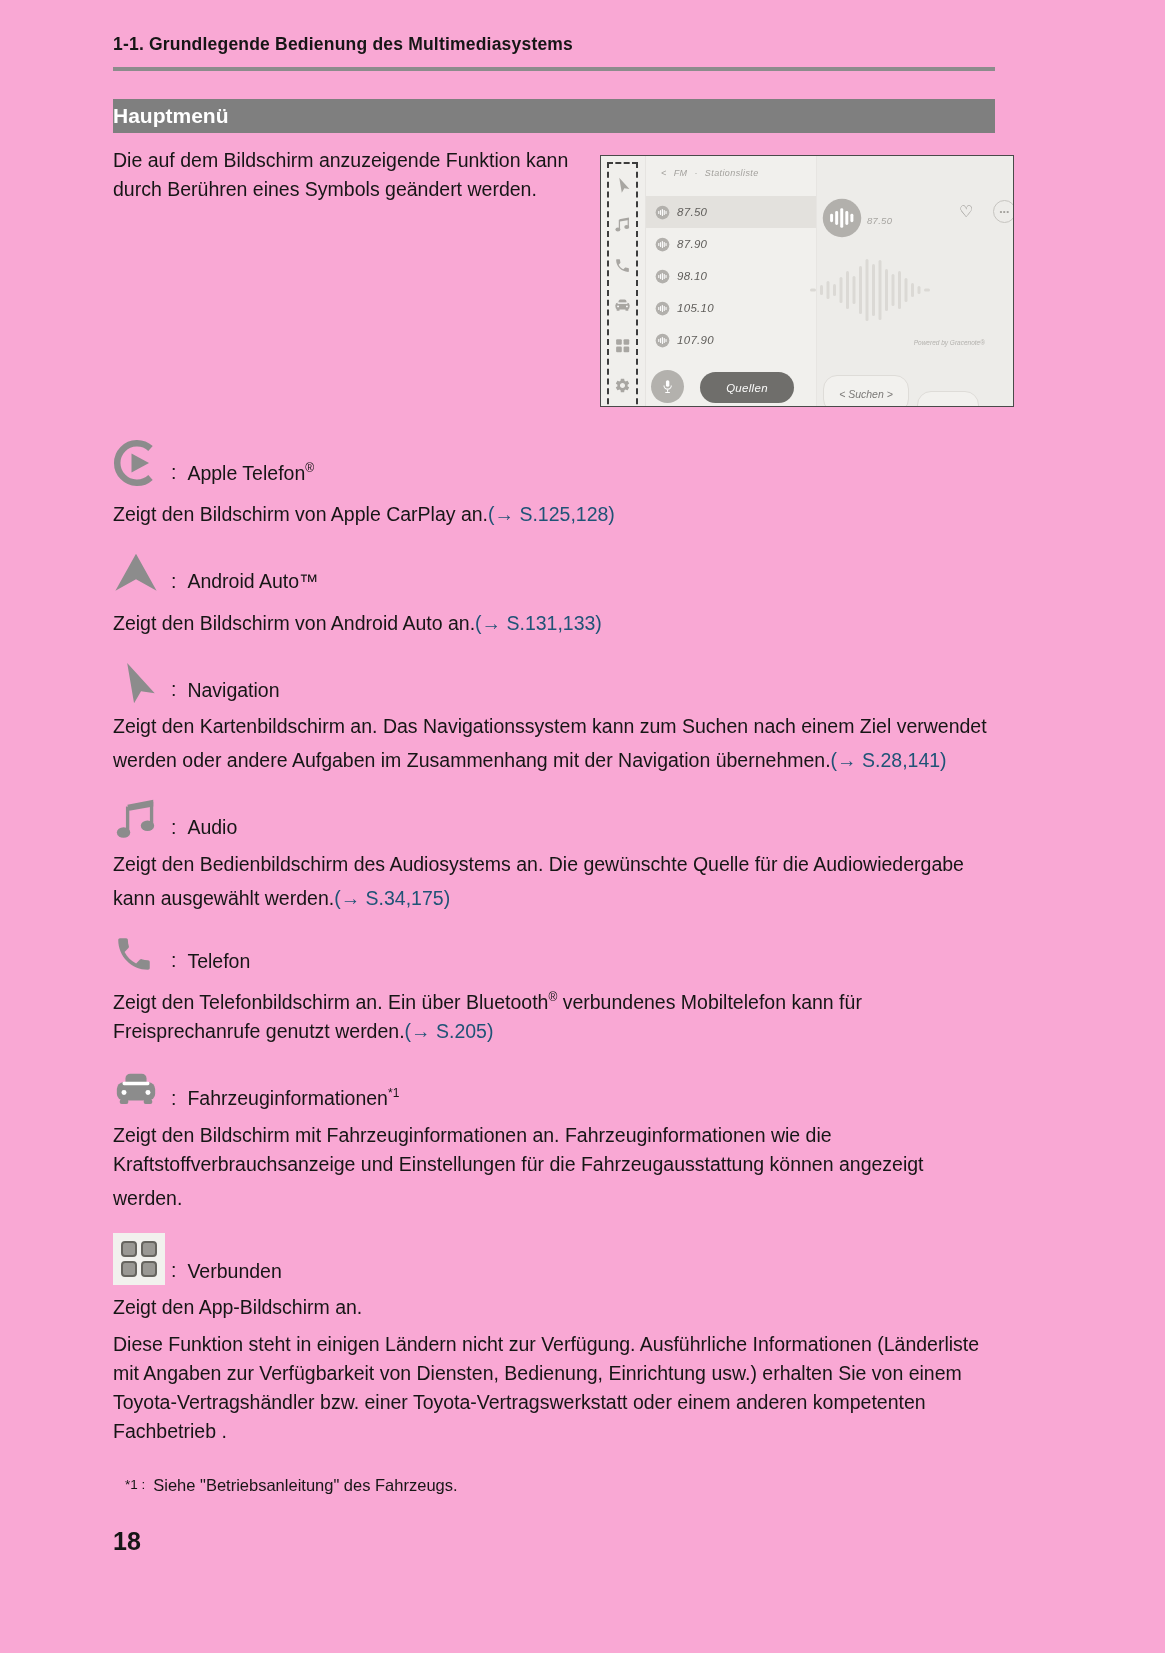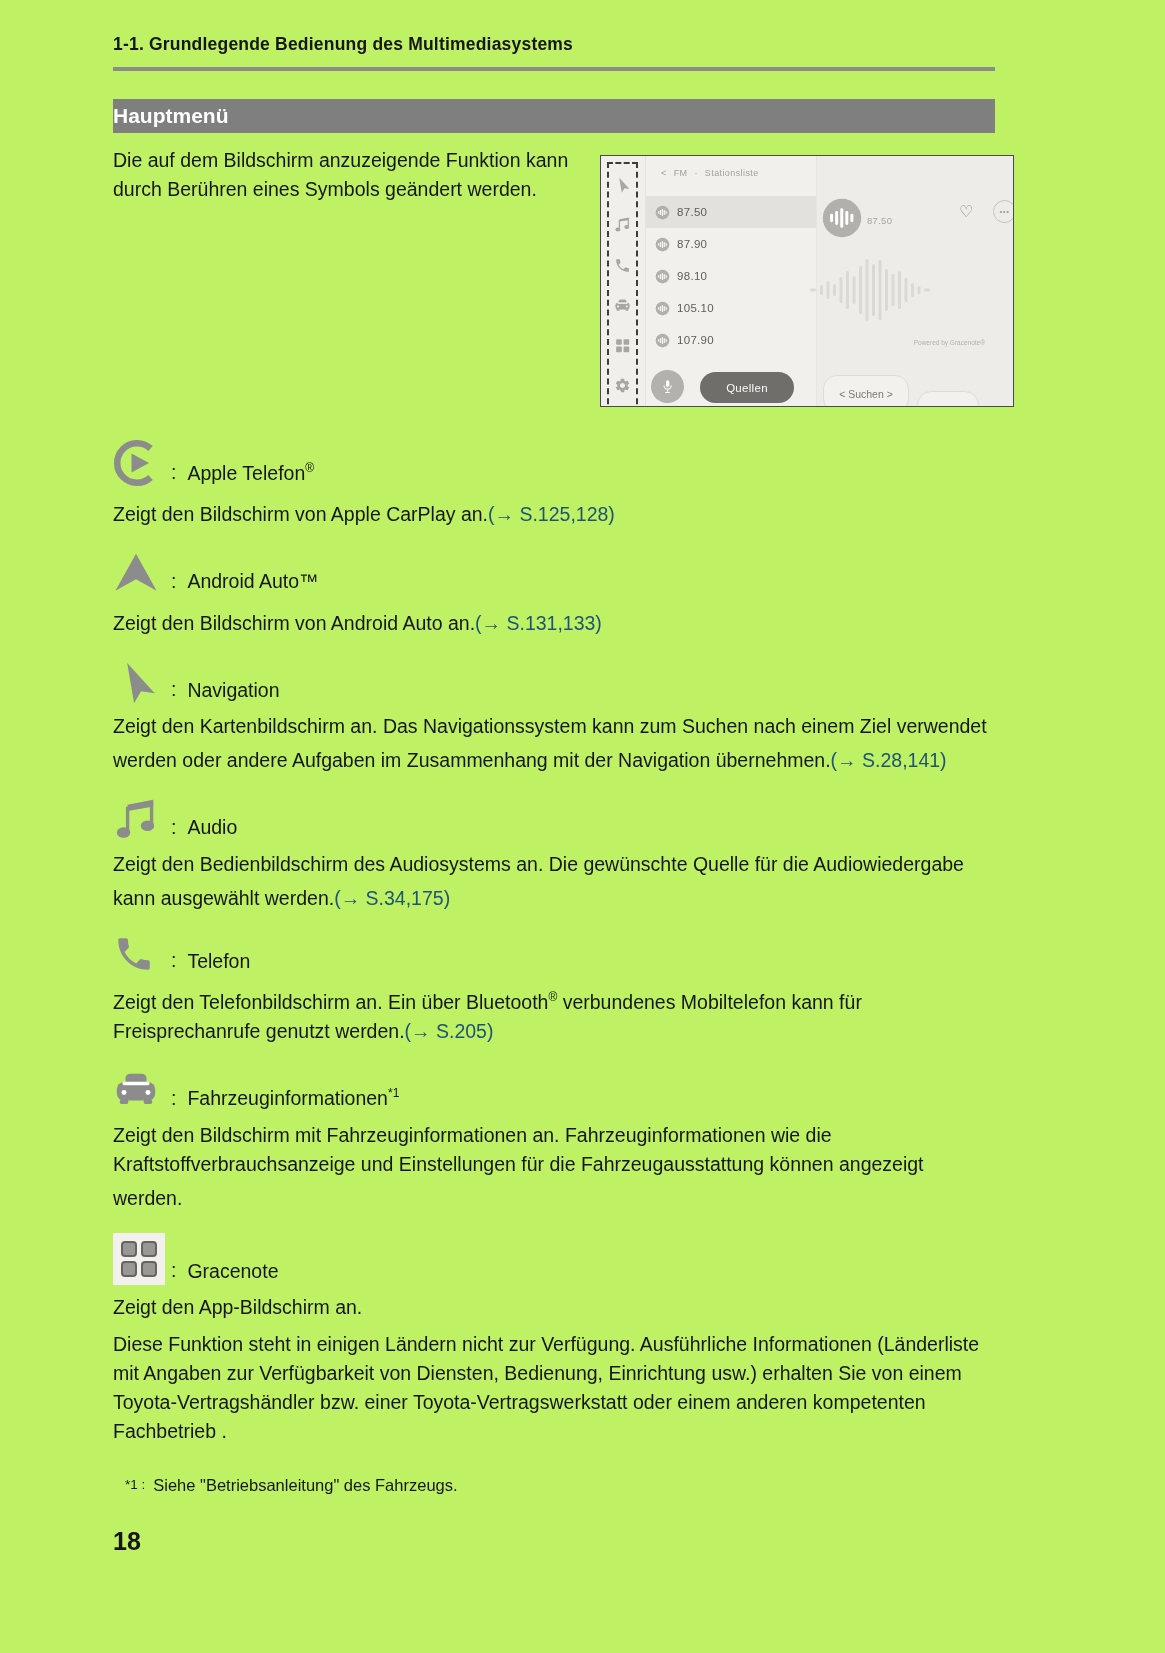--- a/index.html
+++ b/index.html
@@ -1,36 +1,36 @@
 <!DOCTYPE html>
 <html><head>
 <meta charset="utf-8">
 <style>
   html,body { margin:0; padding:0; background:#e8e8e8; }
   .page {
     position:relative; width:1165px; height:1653px; margin:0 auto;
-    background:#bef264; color:#161616; overflow:hidden;
+    background:#f9a8d4; color:#161616; overflow:hidden;
     font-family:"Liberation Sans", sans-serif;
   }
   .content { position:absolute; left:113px; top:0; width:882px; }
 
   .doc-header { margin-top:34px; font-size:17.5px; font-weight:bold; line-height:20px; letter-spacing:0.2px; }
   .header-rule { margin-top:13px; height:4px; background:#8c8c8c; }
   .section-bar {
     margin-top:28px; height:34px; background:#7f7f7f; color:#ffffff;
     font-size:21px; font-weight:bold; line-height:34px; box-sizing:border-box;
   }
 
   .top-section { position:relative; height:306px; }
   .intro { position:absolute; left:0; top:13px; width:458px; margin:0; font-size:19.5px; line-height:29px; }
 
   
   .device-shot {
     position:absolute; left:487px; top:22px; width:412px; height:250px;
-    border:1px solid #4a4a4a; background:#edece9; overflow:hidden;
+    border:1px solid #4a4a4a; background:#edece9; overflow:hidden;font-style:italic;
   }
   .shot-sidebar { position:absolute; left:0; top:0; width:44px; height:250px; background:#f0efec; border-right:1px solid #e6e4e1; }
   .shot-dashed { position:absolute; left:6px; top:6px; width:31px; height:252px; border:2px dashed #3c3c3c; box-sizing:border-box; }
   .side-icon { position:absolute; left:13px; width:17px; height:17px; fill:#a8a6a2; }
   .shot-list { position:absolute; left:44px; top:0; width:171px; height:250px; background:#f1f0ed; border-right:1px solid #e7e5e2; }
   .shot-crumb { position:absolute; left:16px; top:12px; font-size:9px; color:#a3a19d; letter-spacing:0.4px; white-space:nowrap; }
   .shot-crumb span { margin-right:7px; }
   .station-row { position:absolute; left:0; width:171px; height:32px; display:flex; align-items:center; padding-left:10px; box-sizing:border-box; }
   .station-row.selected { background:#e3e1dd; }
   .st-icon { width:15px; height:15px; fill:#b2b0ac; flex:none; margin-right:7px; }
@@ -314,21 +314,21 @@
             <svg viewBox="0 0 52 52" width="52" height="52">
                 <rect width="52" height="52" fill="#f2f1ee"></rect>
                 <g fill="#9a9894" stroke="#66645f" stroke-width="2">
                   <rect x="9" y="9" width="14" height="14" rx="3"></rect>
                   <rect x="29" y="9" width="14" height="14" rx="3"></rect>
                   <rect x="9" y="29" width="14" height="14" rx="3"></rect>
                   <rect x="29" y="29" width="14" height="14" rx="3"></rect>
                 </g>
               </svg>
           </span>
-          <span class="entry-label"><span class="lc">:</span><span>Gracenote</span><sup></sup></span>
+          <span class="entry-label"><span class="lc">:</span><span>Verbunden</span><sup></sup></span>
         </div>
         <p class="entry-desc"><span>Zeigt den App-Bildschirm an.</span><span class="xref"></span></p>
         <p class="entry-desc">Diese Funktion steht in einigen Ländern nicht zur Verfügung. Ausführliche Informationen (Länderliste mit Angaben zur Verfügbarkeit von Diensten, Bedienung, Einrichtung usw.) erhalten Sie von einem Toyota-Vertragshändler bzw. einer Toyota-Vertragswerkstatt oder einem anderen kompetenten Fachbetrieb .</p>
       </div>
 
     </div>
 
     <div class="footnote">
       <span class="fn-marker">*1 :</span><span class="fn-text">Siehe "Betriebsanleitung" des Fahrzeugs.</span>
     </div>

